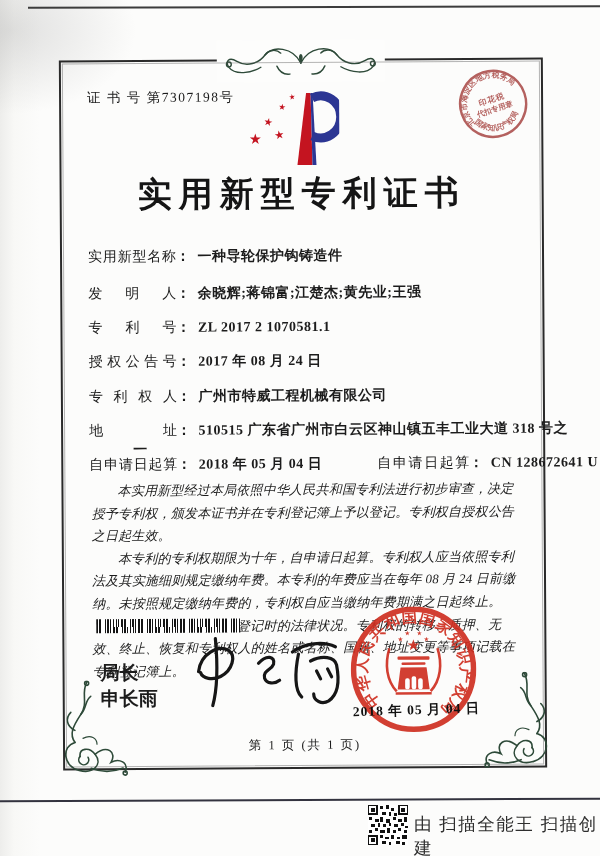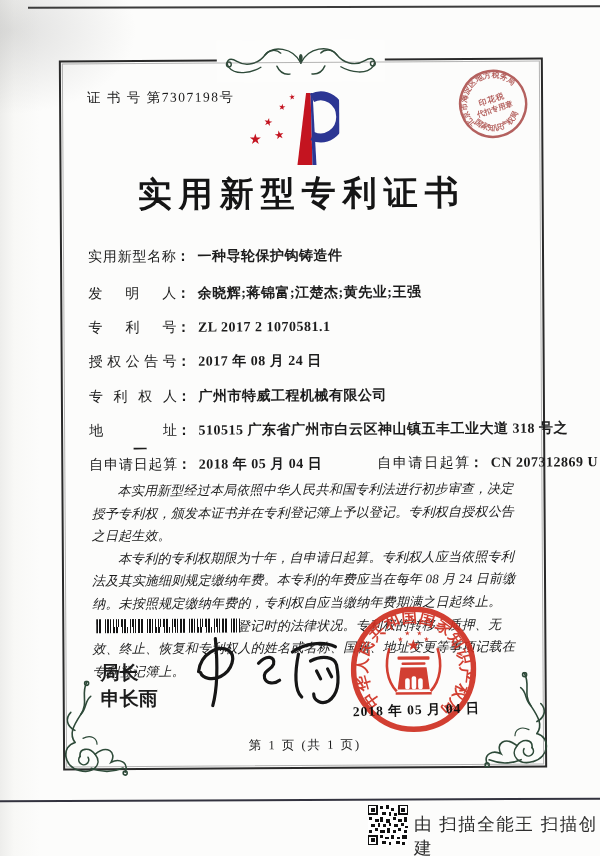--- a/index.html
+++ b/index.html
@@ -134,21 +134,21 @@
   <div class="abs row" style="top:360px">
     <span class="flabel">地址</span><span class="colon">：</span>
     <span class="fvalue">510515 广东省广州市白云区神山镇五丰工业大道 318 号之</span>
     <span class="addr2">一</span>
   </div>
   <div class="abs row" style="top:394px">
     <span class="flabel">自申请日起算</span><span class="colon">：</span>
     <span class="fvalue">2018 年 05 月 04 日</span>
     <span class="grantno">
       <span class="flabel" style="width:92px">自申请日起算</span><span class="colon">：</span>
-      <span class="fvalue">CN 207312869 U</span>
+      <span class="fvalue">CN 128672641 U</span>
     </span>
   </div>
 
   <div class="abs paras">
     <p>本实用新型经过本局依照中华人民共和国专利法进行初步审查，决定授予专利权，颁发本证书并在专利登记簿上予以登记。专利权自授权公告之日起生效。</p>
     <p>本专利的专利权期限为十年，自申请日起算。专利权人应当依照专利法及其实施细则规定缴纳年费。本专利的年费应当在每年 08 月 24 日前缴纳。未按照规定缴纳年费的，专利权自应当缴纳年费期满之日起终止。</p>
     <p>专利证书记载专利权登记时的法律状况。专利权的转移、质押、无效、终止、恢复和专利权人的姓名或名称、国籍、地址变更等事项记载在专利登记簿上。</p>
   </div>
 
   <div class="abs barcode"></div>

